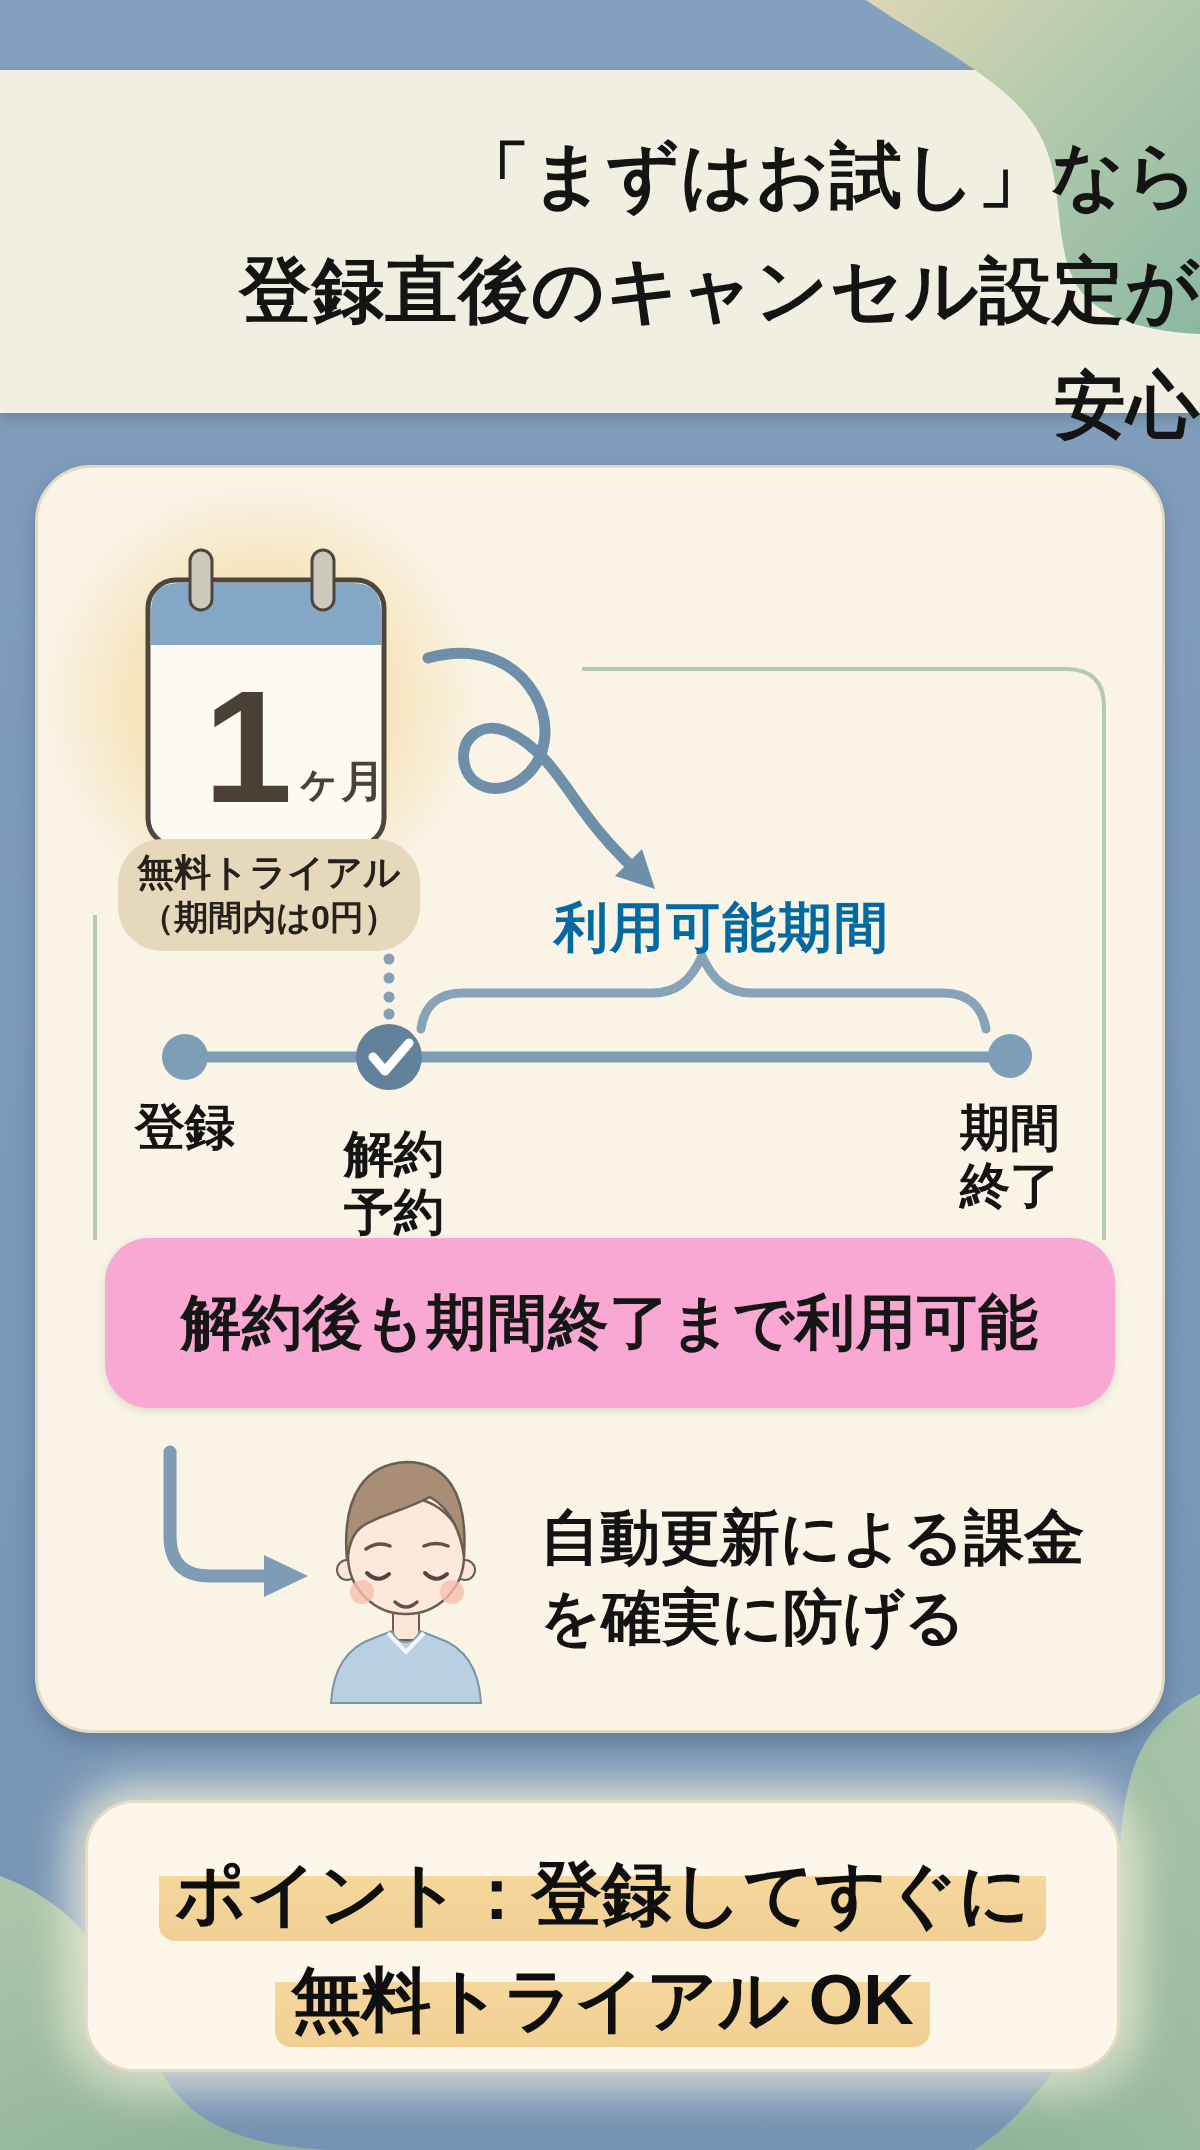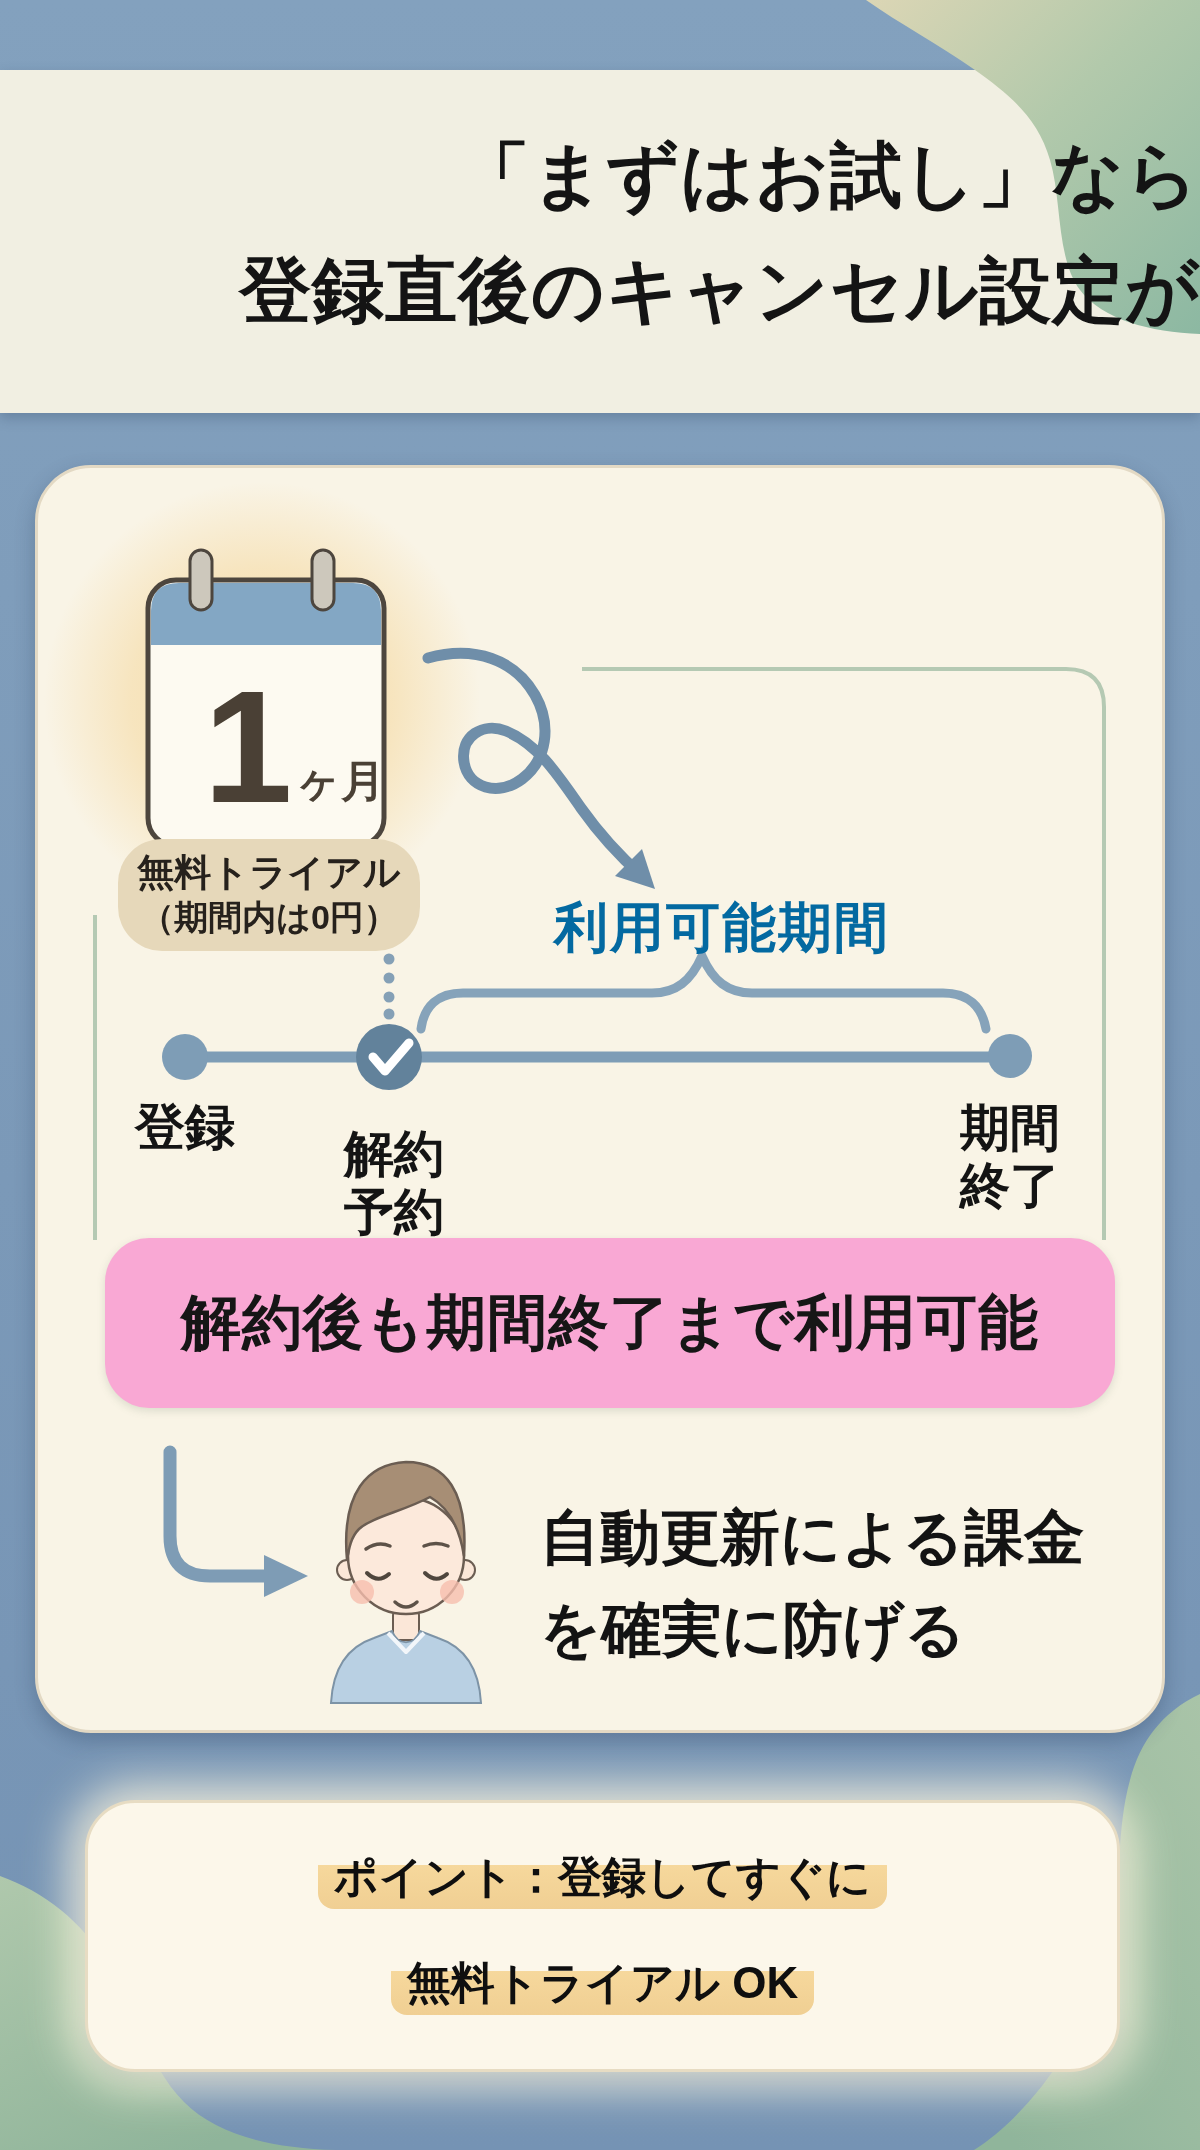--- a/index.html
+++ b/index.html
@@ -54,29 +54,29 @@
   .notice-banner{
     left:105px;top:1238px;width:1010px;height:170px;
     background:#f9a8d4;border-radius:44px;z-index:6;
     display:flex;align-items:center;justify-content:center;
     box-shadow:0 3px 8px rgba(90,110,90,.18);
   }
   .notice-banner .txt{font-size:60px;font-weight:900;color:#161616;letter-spacing:1px;}
   
   .benefit-line{left:540px;width:620px;z-index:6;font-size:60px;font-weight:900;color:#131313;}
   .benefit-1{top:1498px;}
-  .benefit-2{top:1578px;margin-top:12px;}
+  .benefit-2{top:1578px;}
   
   .point-pill{
     left:85px;top:1800px;width:1035px;height:272px;
     background:#fcf7ea;border:3px solid #e7dcc3;border-radius:50px;
     box-sizing:border-box;z-index:4;
     box-shadow:0 0 46px 14px rgba(255,248,225,.85),0 6px 16px rgba(40,60,90,.25);
   }
-  .point-line{left:85px;width:1035px;text-align:center;z-index:6;font-size:44px;font-weight:900;color:#0f0f0f;}
+  .point-line{left:85px;width:1035px;text-align:center;z-index:6;font-size:70px;font-weight:900;color:#0f0f0f;}
   .pt-1{top:1848px;}
   .pt-2{top:1954px;}
   .hl{
     background:linear-gradient(180deg,rgba(246,216,156,0) 26%,#f6d89c 26%,#f0cf93 100%);
     border-radius:16px;padding:2px 16px 8px 16px;
   }
   svg{display:block;}
   .art{left:0;top:0;width:1200px;height:2150px;z-index:5;pointer-events:none;}
 </style>
 </head>
@@ -181,20 +181,21 @@
     <path d="M 367,1573 q 11,11 22,1 M 425,1573 q 11,11 22,1" fill="none" stroke="#4f463d" stroke-width="4" stroke-linecap="round"></path>
     <circle cx="362" cy="1592" r="12" fill="#f6beae" opacity="0.8"></circle>
     <circle cx="452" cy="1592" r="12" fill="#f6beae" opacity="0.8"></circle>
     <path d="M 395,1602 q 11,10 22,0" fill="none" stroke="#5d5248" stroke-width="3.5" stroke-linecap="round"></path>
   </g>
 </svg>
 
 <div class="abs title-block">
   <div>「まずはお試し」なら</div>
   <div>登録直後のキャンセル設定が</div>
+  <div>安心</div>
 </div>
 
 <div class="abs trial-badge">
   <div class="b1">無料トライアル</div>
   <div class="b2">（期間内は0円）</div>
 </div>
 
 <div class="abs period-label">利用可能期間</div>
 
 <div class="abs tl-label lbl-start">登録</div>

